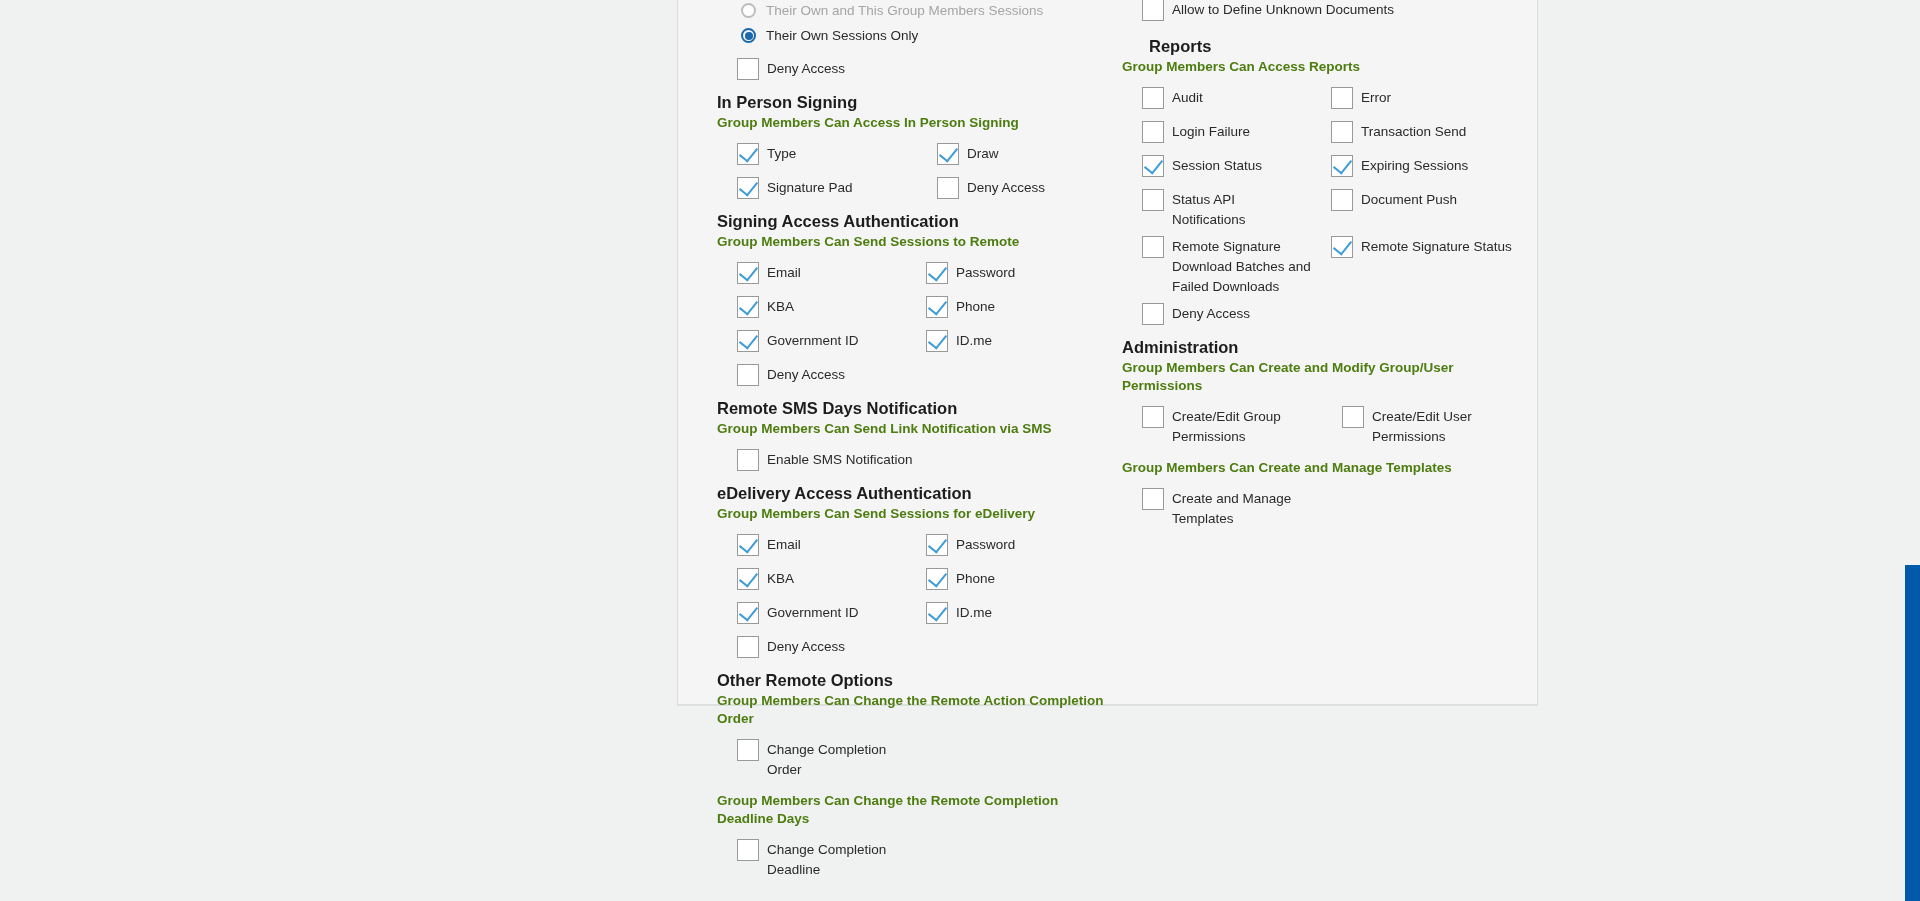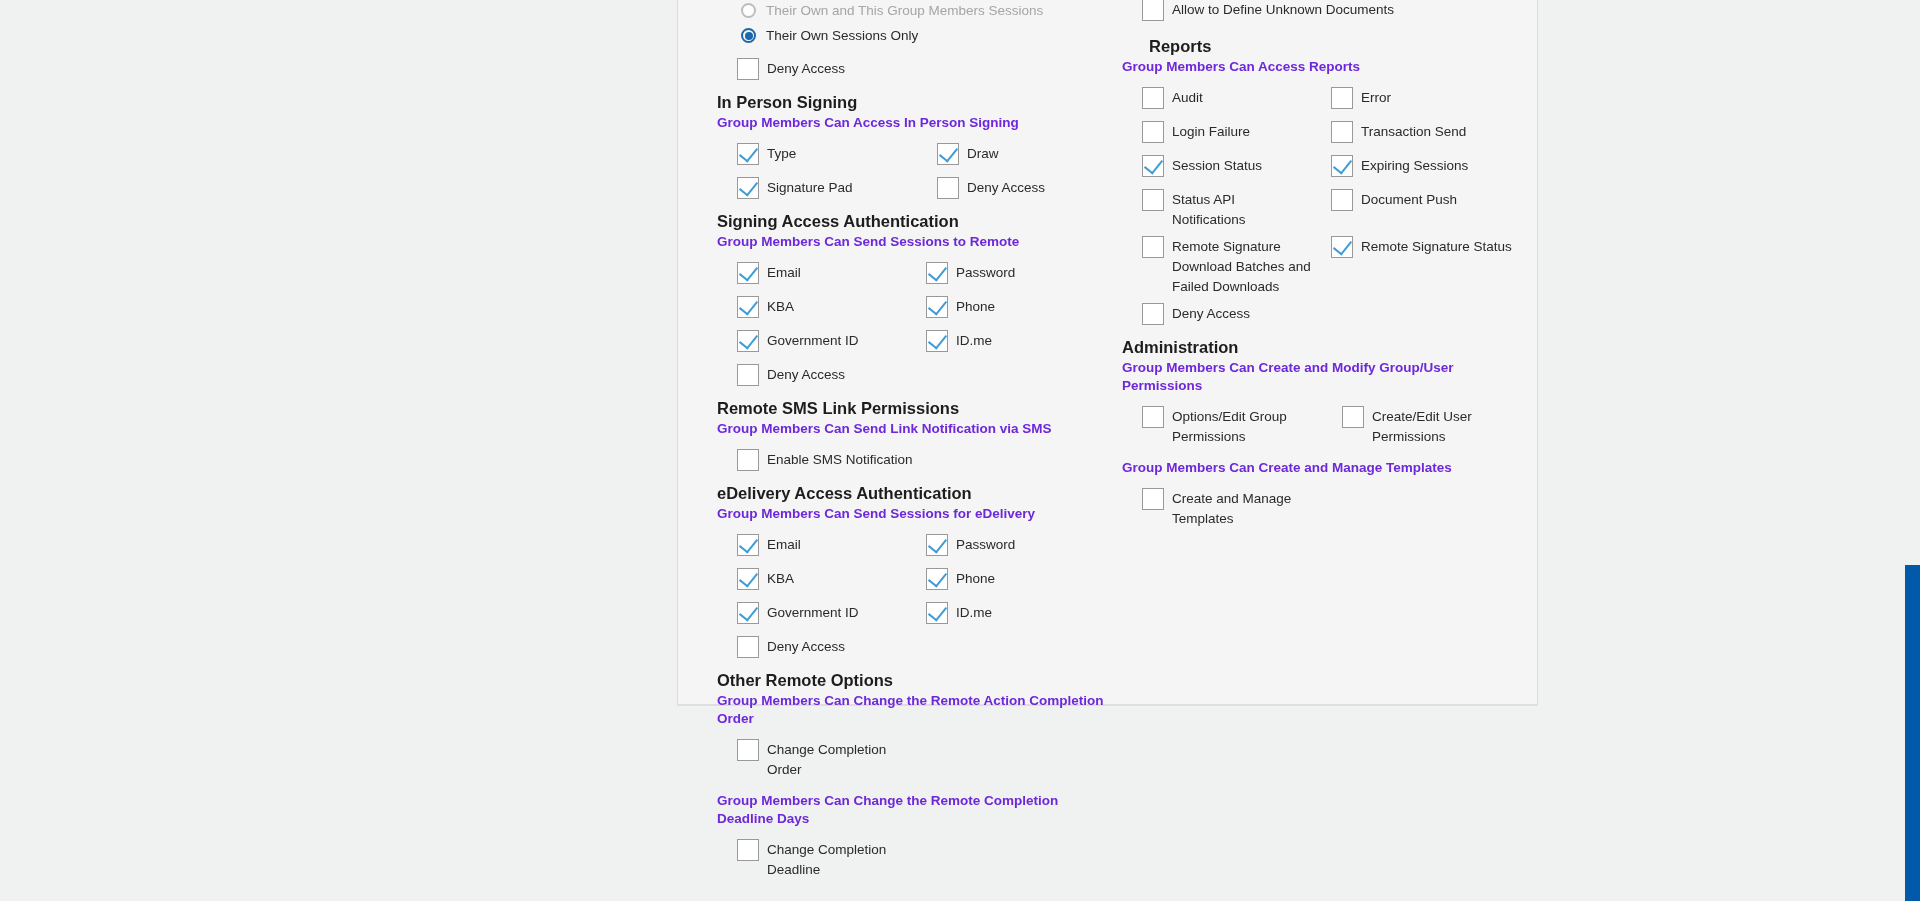--- a/index.html
+++ b/index.html
@@ -17,21 +17,21 @@
   }
   .col{position:absolute;top:0;}
   .col-left{left:39px;width:400px;}
   .col-right{left:444px;width:400px;}
 
   .sec-title{
     font-size:16.5px;font-weight:bold;color:#1d1d1d;
     line-height:20px;margin:6px 0 0 0;
   }
   .sub-title{
-    font-size:13.5px;font-weight:bold;color:#6d28d9;
+    font-size:13.5px;font-weight:bold;color:#4d7c0f;
     line-height:18px;margin:2px 0 0 0;
   }
   .group + .group .sub-title{margin-top:12px;}
   .grid{display:grid;grid-template-columns:189px 1fr;margin-top:5px;}
   .grid.cols-1{grid-template-columns:1fr 1fr;}
   .row{display:flex;align-items:flex-start;min-height:34px;}
   .cb{
     width:22px;height:22px;box-sizing:border-box;flex:none;
     border:1px solid #999;background:#fff;
     margin:6px 8px 0 20px;position:relative;cursor:pointer;
@@ -145,21 +145,21 @@
               <span class="check"></span>
             </span>
             <span class="lbl">ID.me</span>
           </div>
           <div class="row">
             <span class="cb"></span>
             <span class="lbl">Deny Access</span>
           </div>
         </div>
       </div>
-      <div class="sec-title">Remote SMS Link Permissions</div>
+      <div class="sec-title">Remote SMS Days Notification</div>
       <div class="group">
         <div class="sub-title">Group Members Can Send Link Notification via SMS</div>
         <div class="grid cols-1">
           <div class="row">
             <span class="cb"></span>
             <span class="lbl">Enable SMS Notification</span>
           </div>
         </div>
       </div>
       <div class="sec-title">eDelivery Access Authentication</div>
@@ -288,21 +288,21 @@
             <span class="lbl">Deny Access</span>
           </div>
         </div>
       </div>
       <div class="sec-title">Administration</div>
       <div class="group">
         <div class="sub-title">Group Members Can Create and Modify Group/User Permissions</div>
         <div class="grid cols-1">
           <div class="row">
             <span class="cb"></span>
-            <span class="lbl">Options/Edit Group Permissions</span>
+            <span class="lbl">Create/Edit Group Permissions</span>
           </div>
           <div class="row">
             <span class="cb"></span>
             <span class="lbl">Create/Edit User Permissions</span>
           </div>
         </div>
       </div>
       <div class="group">
         <div class="sub-title">Group Members Can Create and Manage Templates</div>
         <div class="grid cols-1">

